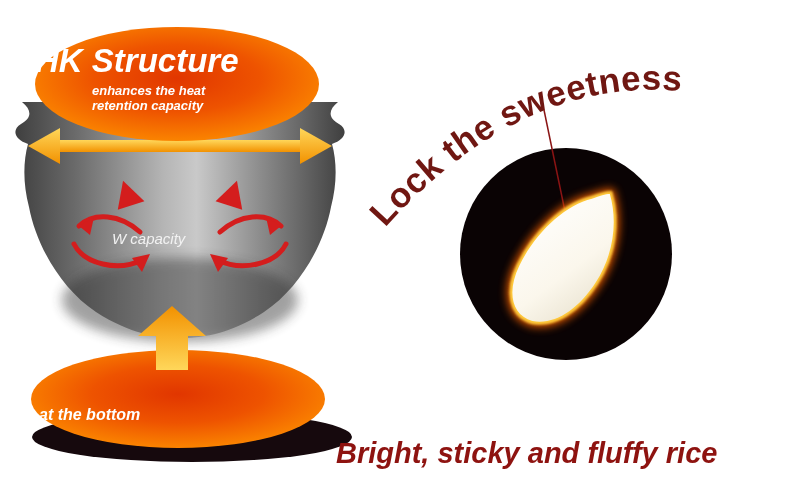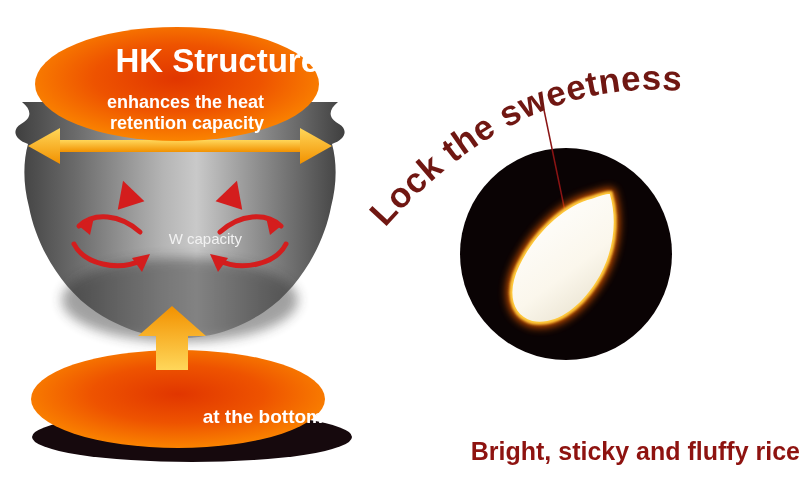--- a/index.html
+++ b/index.html
@@ -2,27 +2,27 @@
 <html><head>
 <meta charset="utf-8">
 <style>
   html,body{margin:0;padding:0;background:#ffffff;}
   #stage{
     position:relative;width:800px;height:494px;overflow:hidden;background:#ffffff;
     font-family:"Liberation Sans",sans-serif;
   }
   #gfx{position:absolute;left:0;top:0;width:800px;height:494px;}
   svg text{font-family:"Liberation Sans",sans-serif;}
-  .txt{position:absolute;text-align:right;color:#ffffff;}
+  .txt{position:absolute;text-align:left;color:#ffffff;font-style:italic;}
   .t-hk-title{left:35px;top:42px;width:284px;font-size:33px;font-weight:bold;}
-  .t-hk-sub{left:92px;top:84px;width:172px;font-size:18px;font-weight:bold;line-height:1.15;margin-top:8px;}
+  .t-hk-sub{left:92px;top:84px;width:172px;font-size:13px;font-weight:bold;line-height:1.15;}
   .t-wcurrent{left:112px;top:230px;width:130px;font-size:15px;color:#f2f2f2;}
   .t-convex-title{left:33px;top:371px;width:290px;font-size:30px;font-weight:bold;}
-  .t-convex-sub{left:33px;top:406px;width:290px;font-size:19px;font-weight:bold;}
-  .t-caption{left:336px;top:437px;width:464px;font-size:25px;font-weight:bold;color:#8e1310;letter-spacing:0;}
+  .t-convex-sub{left:39px;top:406px;width:290px;font-size:16px;font-weight:bold;}
+  .t-caption{left:336px;top:437px;width:464px;font-size:29px;font-weight:bold;color:#8e1310;letter-spacing:0;}
 </style>
 </head>
 <body>
 
 <div id="stage">
 
   <svg id="gfx" viewBox="0 0 800 494">
     <defs>
       <linearGradient id="potGrad" x1="0" y1="0" x2="1" y2="0">
         <stop offset="0" stop-color="#3f3f3f"></stop>

